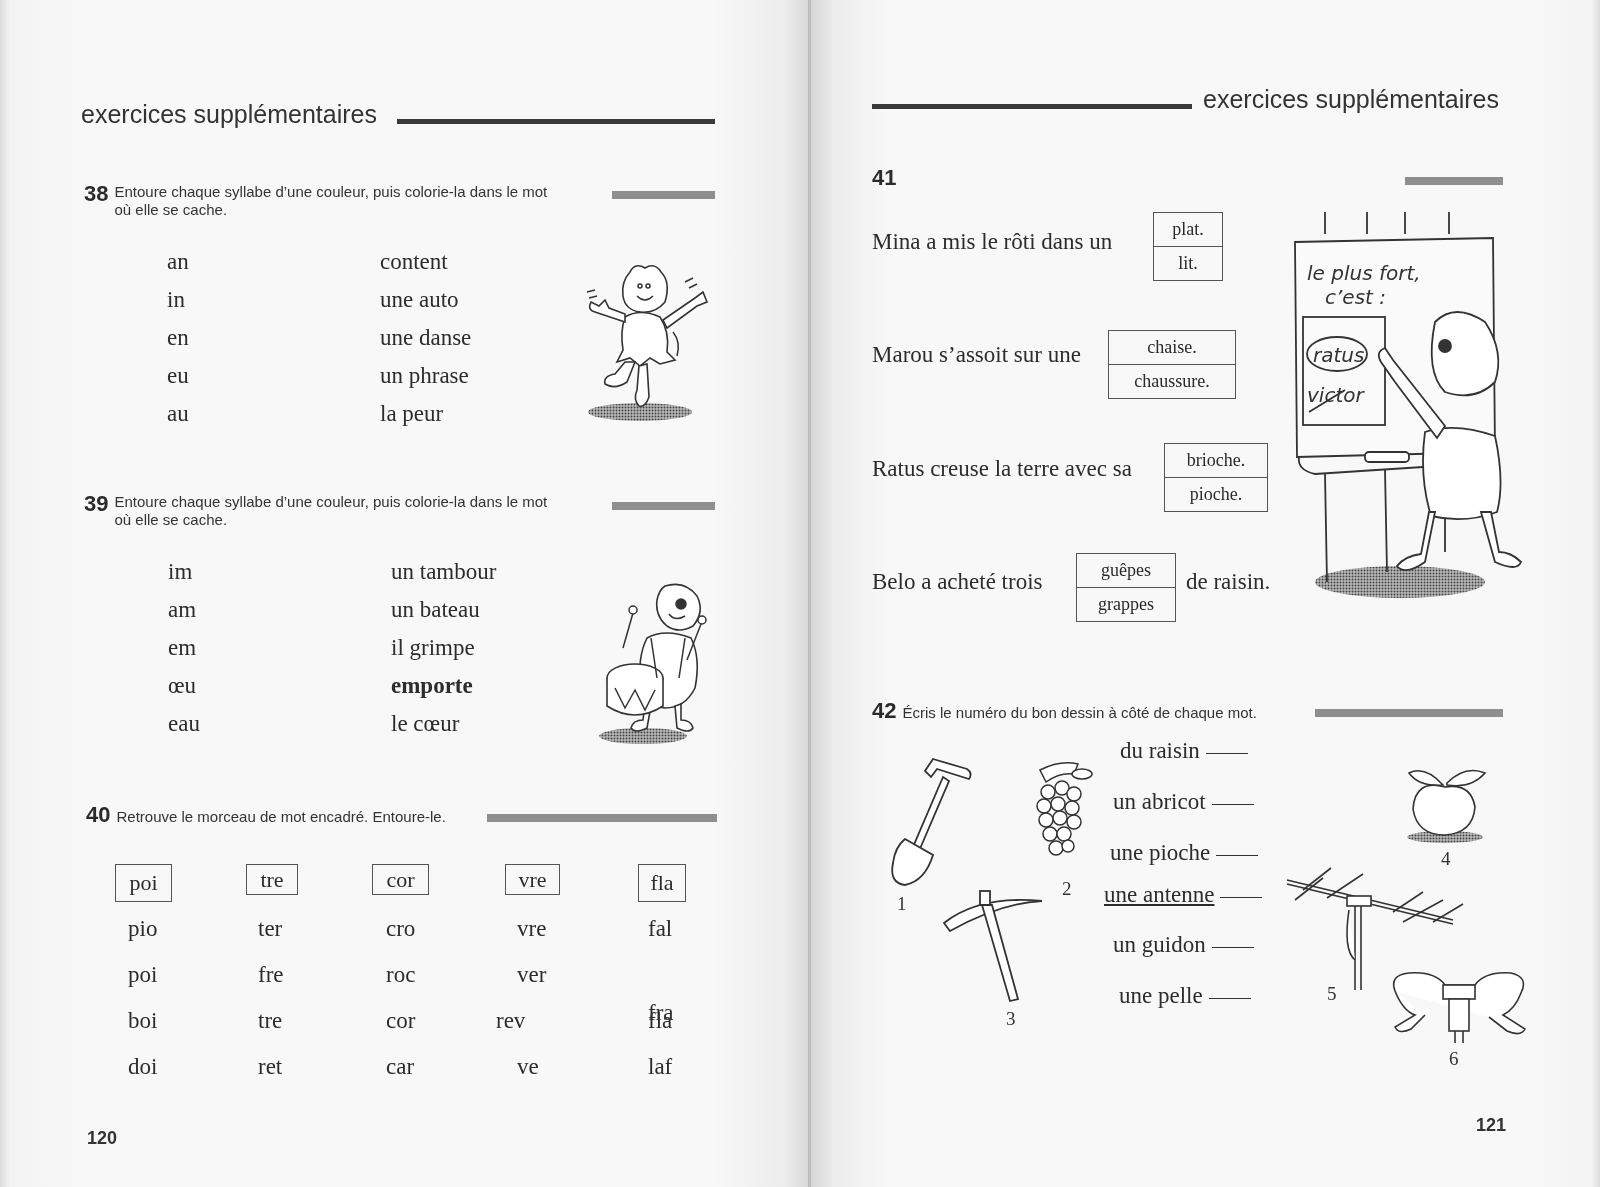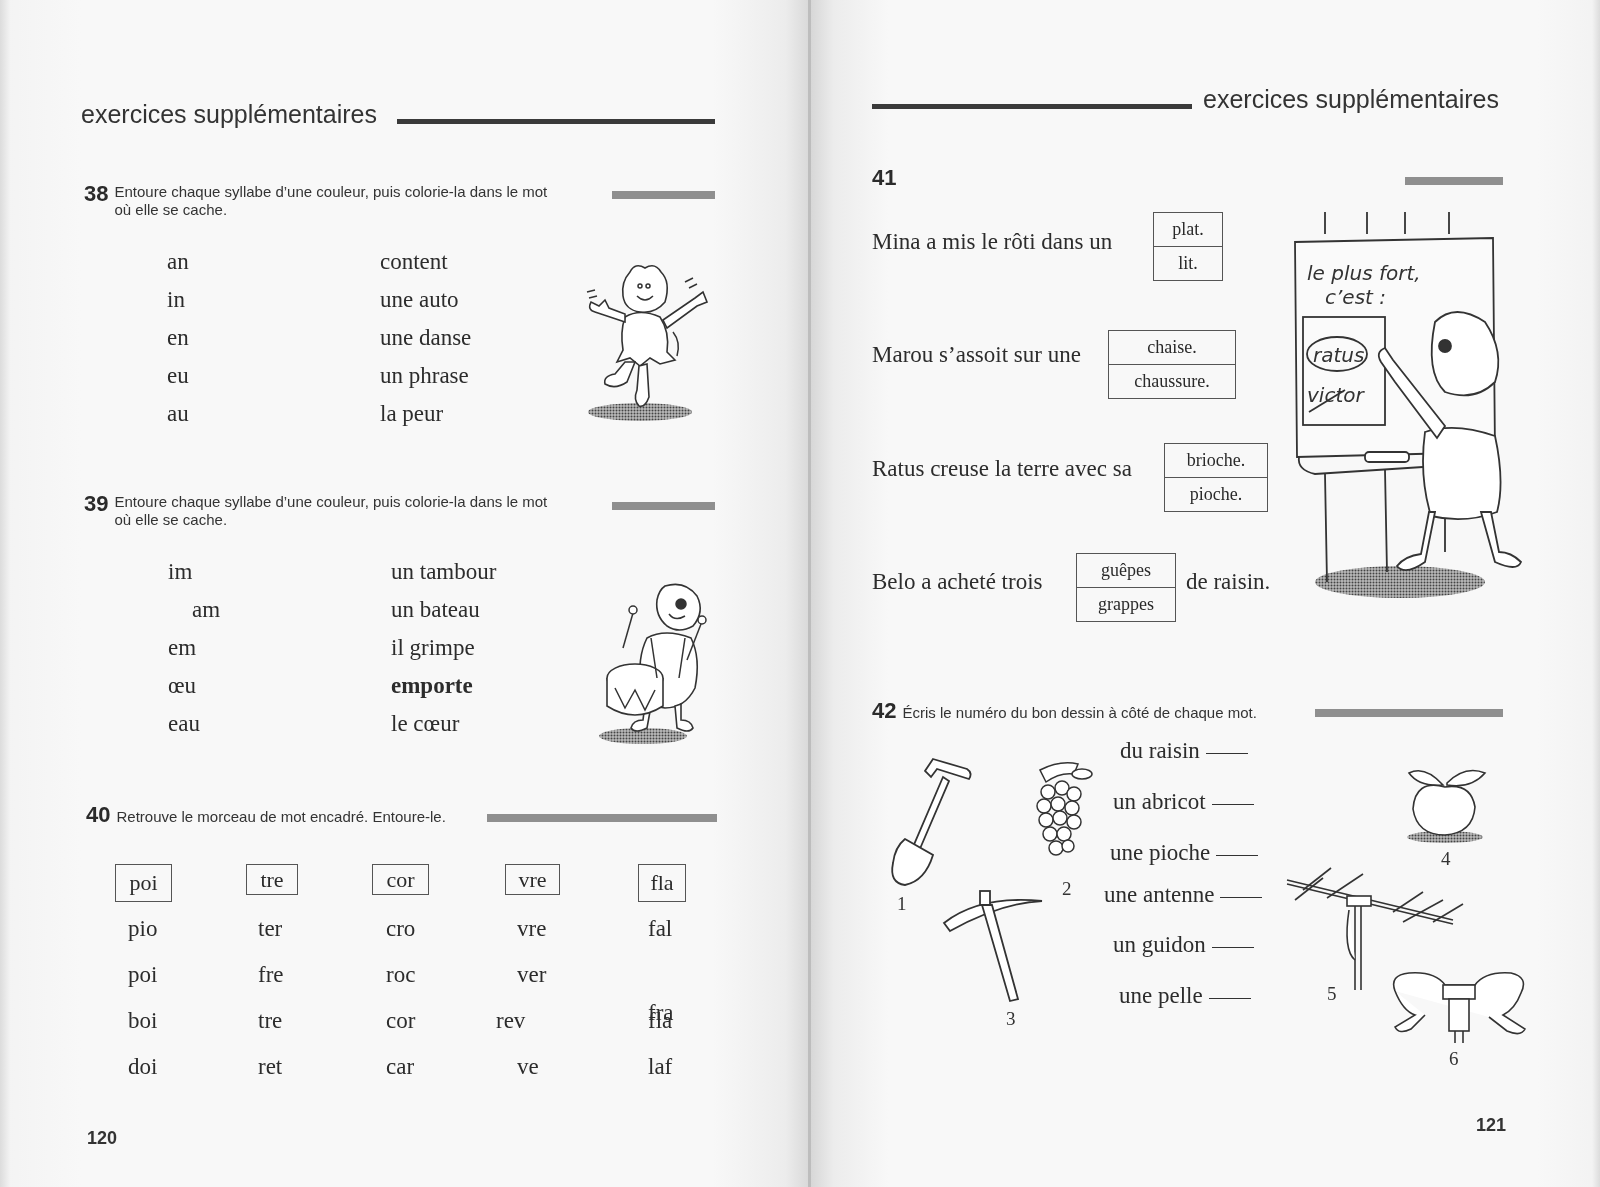--- a/index.html
+++ b/index.html
@@ -103,21 +103,21 @@
 <div class="ex-head" style="left:84px; top:493px; width:540px;">
   <span class="ex-num">39</span>
   <div>
     <div class="ex-text">Entoure chaque syllabe d’une couleur, puis colorie-la dans le mot</div>
     <div class="ex-text">où elle se cache.</div>
   </div>
 </div>
 <div class="ex-bar" style="left:612px; top:502px; width:103px;"></div>
 
 <div class="word" style="left:168px; top:559px;">im</div>
-<div class="word" style="left:168px; top:597px;margin-left:24px;">am</div>
+<div class="word" style="left:168px; top:597px;">am</div>
 <div class="word" style="left:168px; top:635px;">em</div>
 <div class="word" style="left:168px; top:673px;">œu</div>
 <div class="word" style="left:168px; top:711px;">eau</div>
 
 <div class="word" style="left:391px; top:559px;">un tambour</div>
 <div class="word" style="left:391px; top:597px;">un bateau</div>
 <div class="word" style="left:391px; top:635px;">il grimpe</div>
 <div class="word" style="left:391px; top:673px;font-weight:bold;">emporte</div>
 <div class="word" style="left:391px; top:711px;">le cœur</div>
 
@@ -247,21 +247,21 @@
 
 <div class="ex-head" style="left:872px; top:700px;">
   <span class="ex-num">42</span>
   <div class="ex-text" style="margin-top:4px;">Écris le numéro du bon dessin à côté de chaque mot.</div>
 </div>
 <div class="ex-bar" style="left:1315px; top:709px; width:188px;"></div>
 
 <div class="word" style="left:1120px; top:738px;"><span>du raisin</span><span class="blank"></span></div>
 <div class="word" style="left:1113px; top:789px;"><span>un abricot</span><span class="blank"></span></div>
 <div class="word" style="left:1110px; top:840px;"><span>une pioche</span><span class="blank"></span></div>
-<div class="word" style="left:1104px; top:882px;"><span>une antenne</span><span class="blank"></span></div>
+<div class="word" style="left:1104px; top:882px;text-decoration:underline;"><span>une antenne</span><span class="blank"></span></div>
 <div class="word" style="left:1113px; top:932px;"><span>un guidon</span><span class="blank"></span></div>
 <div class="word" style="left:1119px; top:983px;"><span>une pelle</span><span class="blank"></span></div>
 
 <svg style="left:885px; top:755px;" width="95" height="135" viewBox="0 0 95 135">
   <g fill="#fff" stroke="#333" stroke-width="1.8">
     <path d="M48 4 L82 14 Q88 18 84 24 L52 14 L46 22 L40 16Z"></path>
     <path d="M58 22 L64 26 L34 96 L28 92Z"></path>
     <path d="M20 84 L48 100 Q40 126 20 130 Q4 128 8 108 Q10 92 20 84Z"></path>
   </g>
 </svg>

